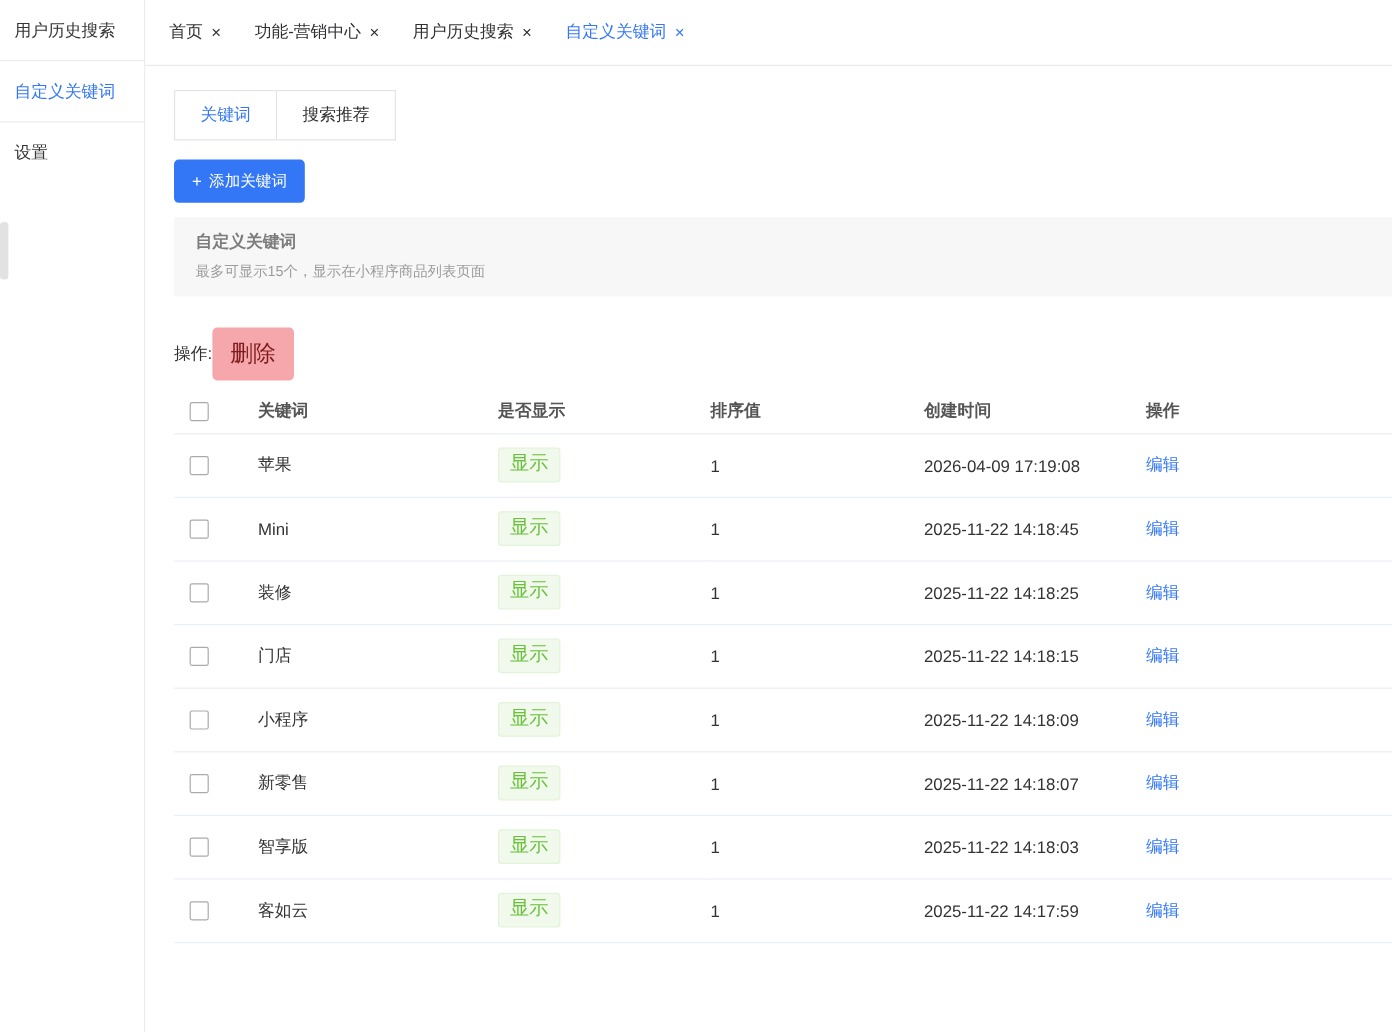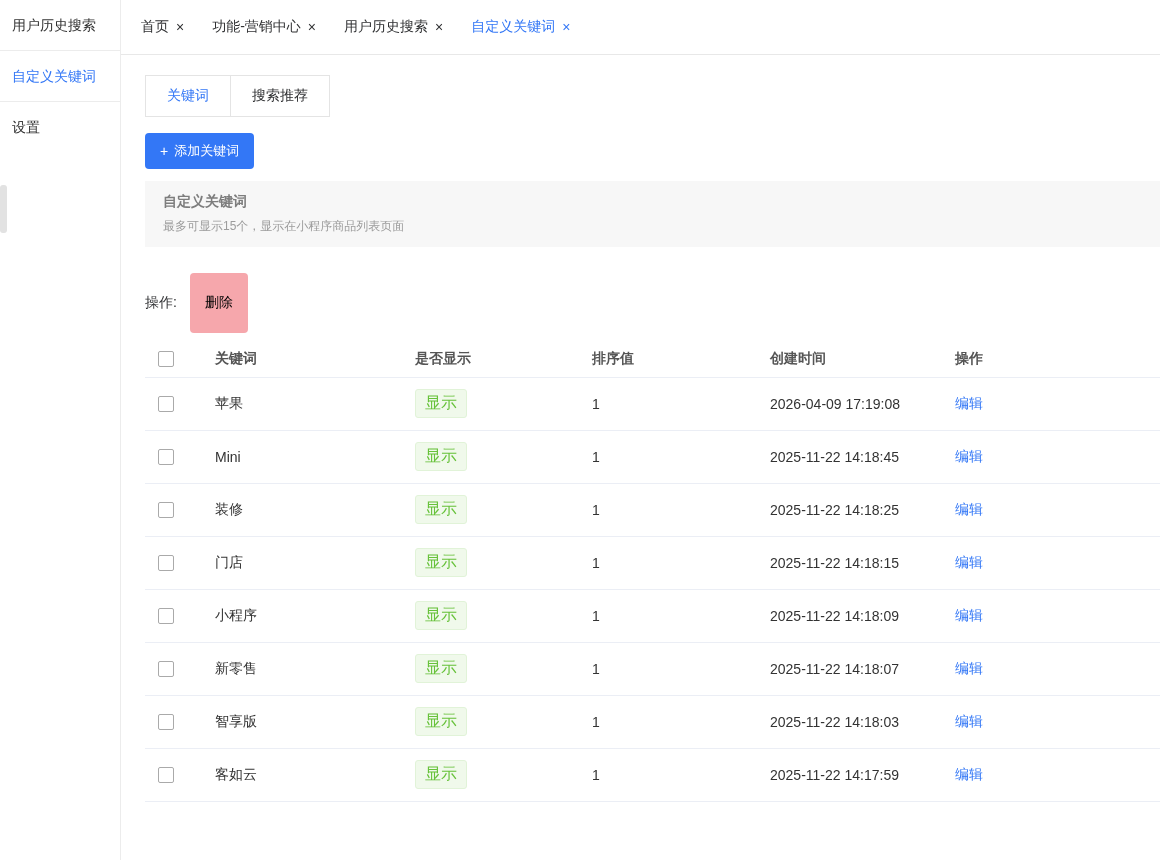--- a/index.html
+++ b/index.html
@@ -38,24 +38,24 @@
 
   .add-btn { margin-top:16px; display:inline-flex; align-items:center; gap:6px;
     background:var(--accent); color:#fff; border:none; border-radius:4px;
     padding:9px 15px; font-size:13px; cursor:pointer; font-family:inherit; }
   .add-btn .plus { font-size:14px; line-height:1; }
 
   .info-box { margin-top:12px; background:#f7f7f7; padding:12px 18px 12px 18px; }
   .info-title { font-size:14px; font-weight:bold; color:#7d7d7d; margin-bottom:7px; }
   .info-sub { font-size:12px; color:#9c9c9c; }
 
-  .op-row { margin-top:26px; display:flex; align-items:center; gap:13px; }
+  .op-row { margin-top:26px; display:flex; align-items:center; }
   .op-label { font-size:14px; color:#303133; }
-  .delete-btn { background:#f6a7ac; color:#000000; border:none; border-radius:4px;
-    padding:21px 15px; font-size:14px; cursor:not-allowed; font-family:inherit; }
+  .delete-btn { background:#f6a7ac; color:#7f1d1d; border:none; border-radius:4px;
+    padding:9px 15px; font-size:19px; cursor:not-allowed; font-family:inherit; }
 
   table { border-collapse:collapse; width:100%; margin-top:8px; table-layout:fixed; }
   col.c-cb { width:70px; } col.c-kw { width:200px; } col.c-show { width:177px; }
   col.c-sort { width:178px; } col.c-time { width:185px; } col.c-op { width:auto; }
   th { text-align:left; font-weight:600; color:#555; font-size:14px; height:36px; padding:0; border-bottom:1px solid #ebeef5; }
   td { font-size:14px; color:#333; height:53px; padding:0; border-bottom:1px solid #ebeef5; }
   th:first-child, td:first-child { padding-left:13px; }
   .cb { display:inline-block; width:16px; height:16px; border:1px solid #aaa; border-radius:2px; background:#fff; vertical-align:middle; cursor:pointer; }
   .tag { display:inline-block; padding:3px 9px; font-size:16px; color:#67c23a; background:#f0f9eb; border:1px solid #e1f3d8; border-radius:3px; line-height:1.3; }
   .edit { color:var(--accent); cursor:pointer; text-decoration:none;text-align:right; }

